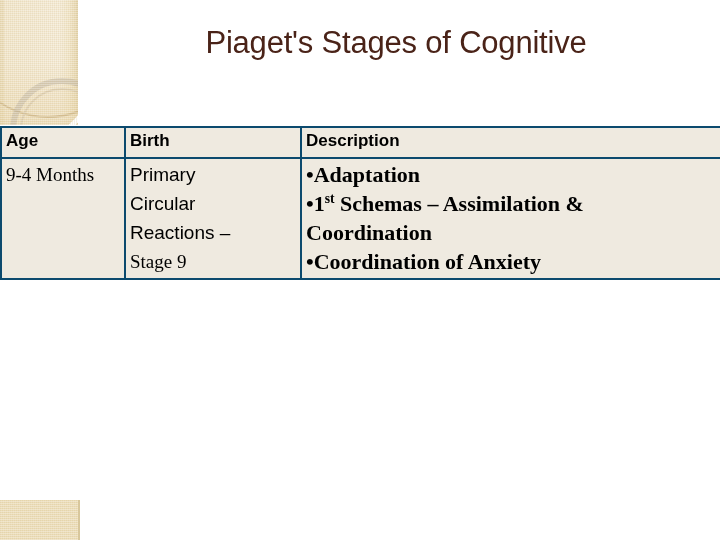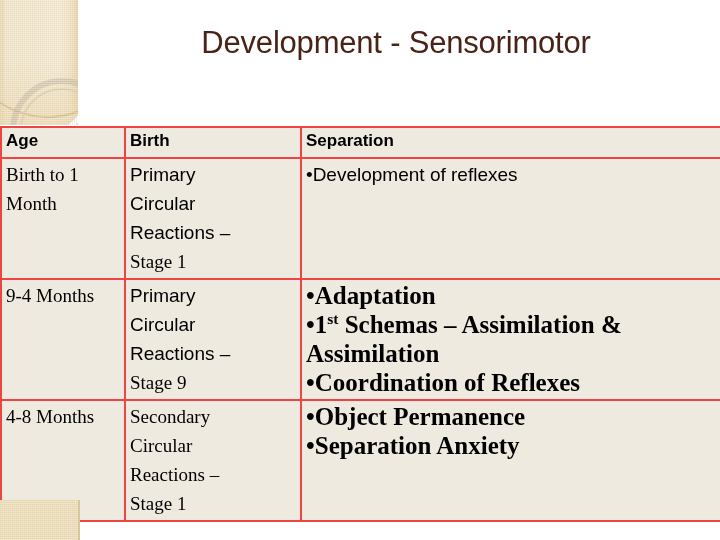--- a/index.html
+++ b/index.html
@@ -130,21 +130,21 @@
     position: absolute;
     left: 0;
     top: 126px;
     width: 720px;
     border-collapse: collapse;
     background: #EFEAE0;
     table-layout: fixed;
   }
   #stage-table td, #stage-table th {
     background: #EFEAE0;
-    border: 2px solid #ef4444;
+    border: 2px solid #0c4a6e;
     padding: 1px 4px 2px 4px;
     vertical-align: top;
     text-align: left;
     color: #000000;
   }
   #stage-table th {
     font-family: "Liberation Sans", sans-serif;
     font-size: 17px;
     font-weight: bold;
     line-height: 24px;
@@ -162,104 +162,74 @@
     font-weight: normal;
   }
   .t-sans {
     font-family: "Liberation Sans", sans-serif;
     font-size: 19px;
     line-height: 29px;
     font-weight: normal;
   }
   .t-serif-bold {
     font-family: "Liberation Serif", serif;
-    font-size: 25px;
+    font-size: 22px;
     line-height: 29px;
     font-weight: bold;
   }
   .line { display: block; white-space: pre; }
   sup { font-size: 0.62em; vertical-align: super; line-height: 0; }
 
   .row-tall td { height: 112px; }
 </style>
 </head>
 <body>
 
 <div id="deco-band">
   <div class="deco-wash"></div>
   <div class="deco-arc arc-tan-thin"></div>
   <div class="deco-arc arc-white-big"></div>
   <div class="deco-arc arc-grey-ring"></div>
   <div class="deco-arc arc-grey-ring-inner"></div>
 </div>
 
 <div id="title-block">
-  <div>Development - Sensorimotor</div>
+  <div>Piaget's Stages of Cognitive</div>
 </div>
 
 <table id="stage-table">
   <colgroup>
     <col class="col-age">
       <col class="col-stage">
       <col class="col-desc">
   </colgroup>
   <thead>
     <tr>
       <th>Age</th>
       <th>Birth</th>
-      <th>Separation</th>
+      <th>Description</th>
     </tr>
   </thead>
   <tbody>
 
-    <tr class="row-tall">
-      <td>
-        <span class="line t-serif">Birth to 1</span>
-        <span class="line t-serif">Month</span>
-      </td>
-      <td>
-        <span class="line t-sans">Primary</span>
-        <span class="line t-sans">Circular</span>
-        <span class="line t-sans">Reactions –</span>
-        <span class="line t-serif">Stage 1</span>
-      </td>
-      <td>
-        <span class="line t-sans">•Development of reflexes</span>
-      </td>
-    </tr>
 
     <tr class="row-tall">
       <td>
         <span class="line t-serif">9-4 Months</span>
       </td>
       <td>
         <span class="line t-sans">Primary</span>
         <span class="line t-sans">Circular</span>
         <span class="line t-sans">Reactions –</span>
         <span class="line t-serif">Stage 9</span>
       </td>
       <td>
         <span class="line t-serif-bold">•Adaptation</span>
         <span class="line t-serif-bold"><span>•1</span><sup>st</sup><span> Schemas – Assimilation &amp;</span></span>
-        <span class="line t-serif-bold">Assimilation</span>
-        <span class="line t-serif-bold">•Coordination of Reflexes</span>
+        <span class="line t-serif-bold">Coordination</span>
+        <span class="line t-serif-bold">•Coordination of Anxiety</span>
       </td>
     </tr>
 
-    <tr class="row-tall">
-      <td>
-        <span class="line t-serif">4-8 Months</span>
-      </td>
-      <td>
-        <span class="line t-serif">Secondary</span>
-        <span class="line t-serif">Circular</span>
-        <span class="line t-serif">Reactions –</span>
-        <span class="line t-serif">Stage 1</span>
-      </td>
-      <td>
-        <span class="line t-serif-bold">•Object Permanence</span>
-        <span class="line t-serif-bold">•Separation Anxiety</span>
-      </td>
-    </tr>
   </tbody>
 </table>
 
 <div id="deco-footer-block"></div>
 
 </body></html>

